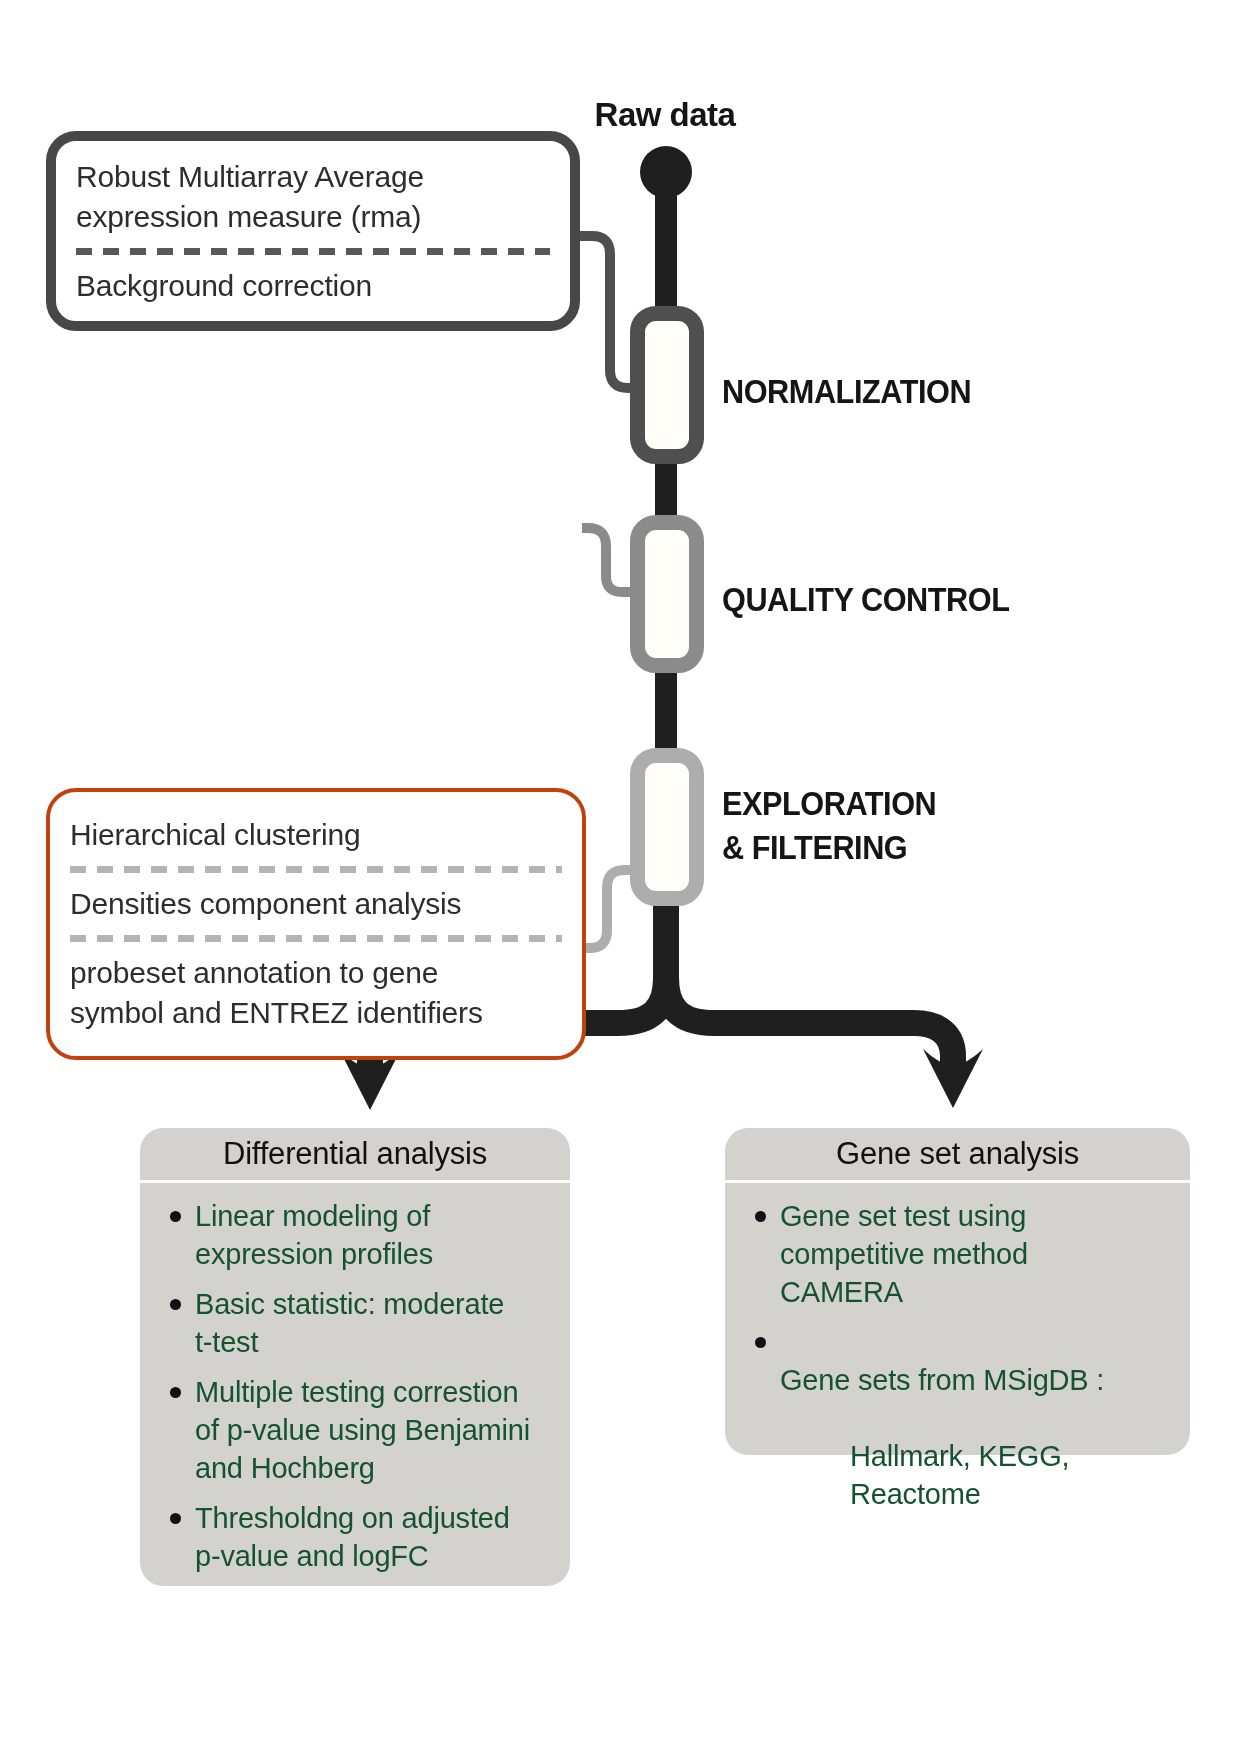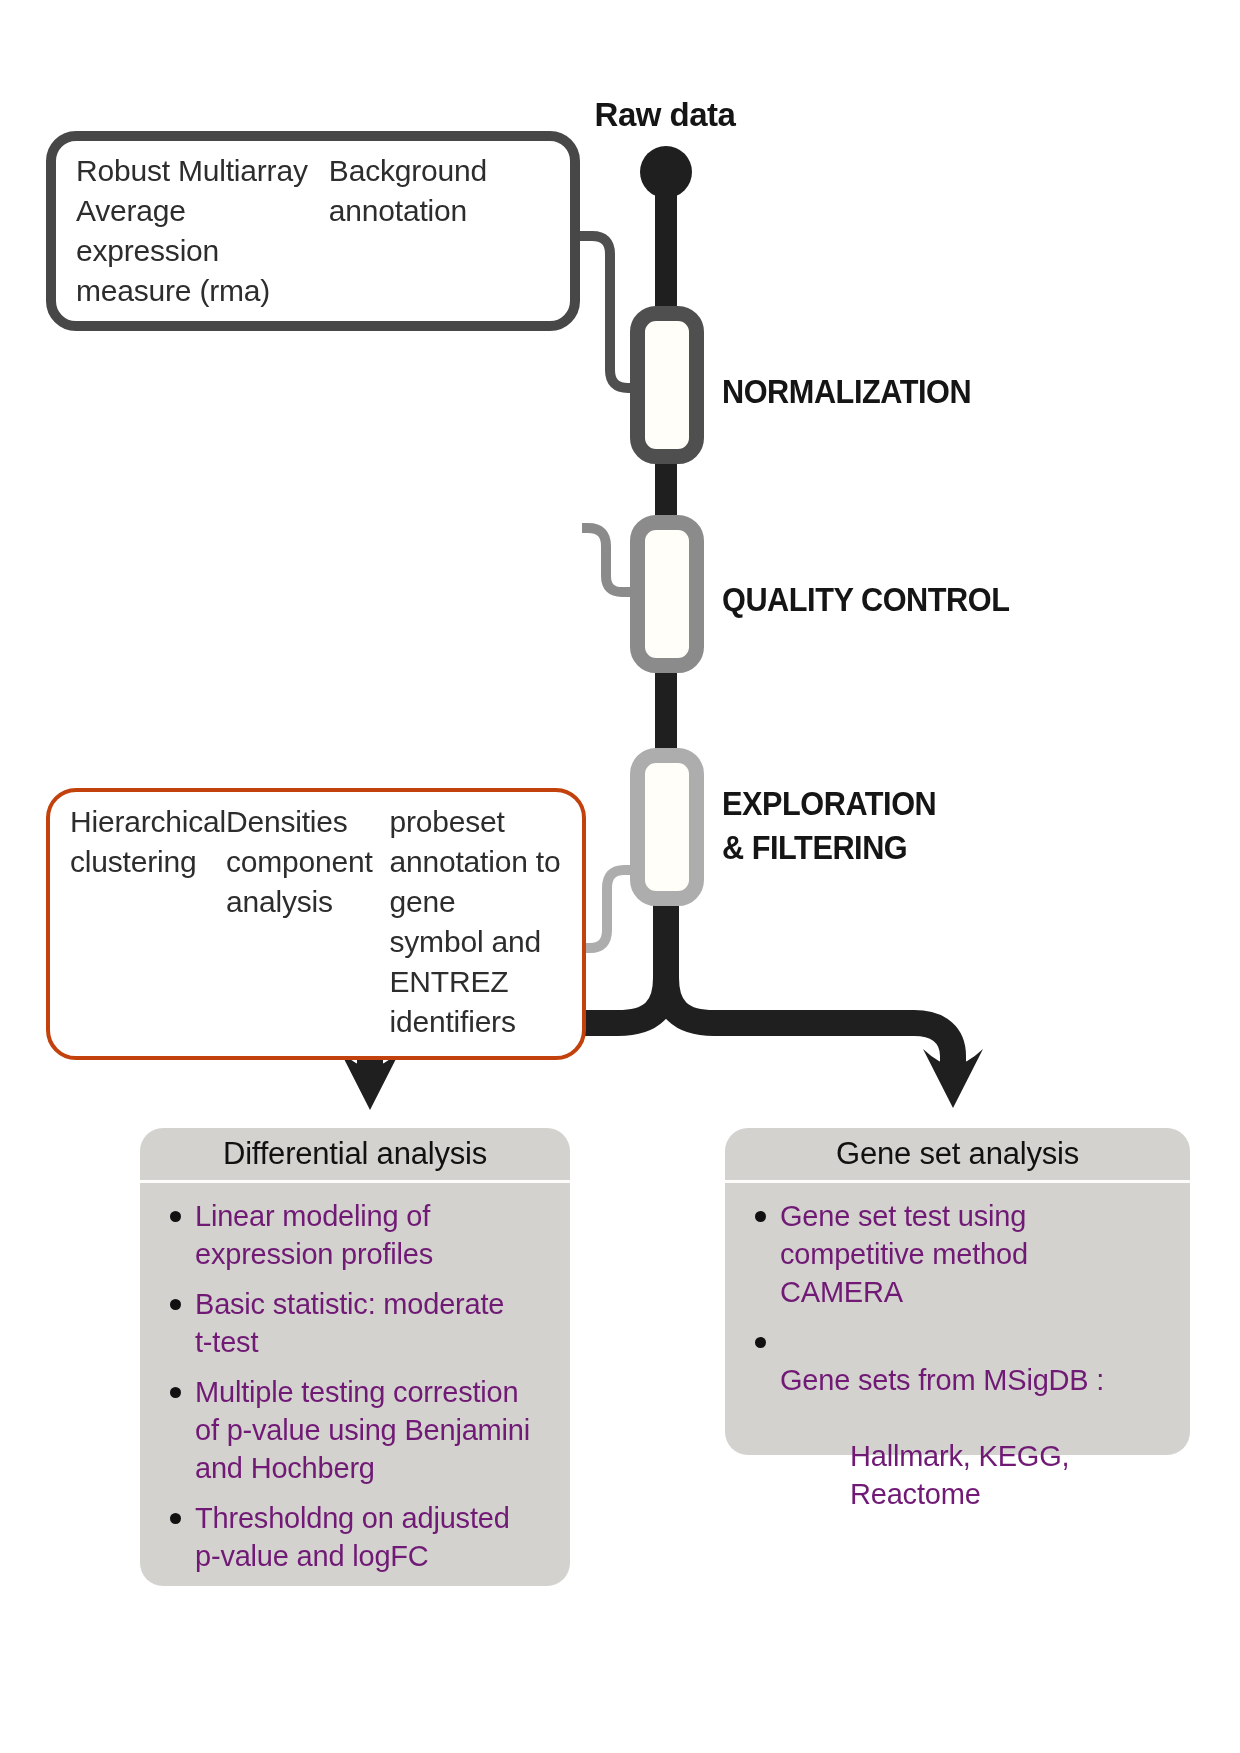--- a/index.html
+++ b/index.html
@@ -12,21 +12,21 @@
 
   
   .raw-label{
     left:530px;top:96px;width:270px;text-align:center;
     font-size:33px;font-weight:bold;color:#151515;letter-spacing:-0.5px;z-index:3;
   }
 
   
   .sidebox{
     background:#ffffff;border-radius:30px;z-index:2;
-    display:flex;flex-direction:row;justify-content:center;
+    display:flex;flex-direction:column;justify-content:center;
     padding:10px 20px;
   }
   .box1{left:46px;top:131px;width:534px;height:200px;border:10px solid #474747;}
   .box2{left:52px;top:350px;width:530px;height:400px;border:10px solid #757575;}
   .box3{left:46px;top:788px;width:540px;height:272px;border:4px solid #c2410c;}
   .seg{white-space:pre-line;font-size:30px;line-height:40px;color:#2d2d2d;letter-spacing:-0.2px;}
   .sep{height:7px;margin:11px 0;}
   .sep-dark {background:repeating-linear-gradient(to right,#585858 0 16px,transparent 16px 27px);}
   .sep-mid  {background:repeating-linear-gradient(to right,#8c8c8c 0 16px,transparent 16px 27px);}
   .sep-light{background:repeating-linear-gradient(to right,#b4b4b4 0 16px,transparent 16px 27px);}
@@ -54,21 +54,21 @@
   .panel-diff{left:140px;top:1128px;width:430px;height:458px;}
   .panel-gene{left:725px;top:1128px;width:465px;height:327px;}
   .panel-header{
     height:52px;display:flex;align-items:center;justify-content:center;
     border-bottom:3px solid #fcfcfb;
   }
   .panel-title{font-size:31px;color:#111111;letter-spacing:-0.2px;}
   .panel-body{padding:14px 8px 8px 30px;}
   .bullet{display:flex;margin-bottom:12px;}
   .bullet .dot{width:11px;height:11px;border-radius:50%;background:#111111;margin:14px 14px 0 0;flex:none;}
-  .btext{font-size:29px;line-height:38px;color:#701a75;white-space:pre-line;letter-spacing:-0.2px;}
+  .btext{font-size:29px;line-height:38px;color:#14532d;white-space:pre-line;letter-spacing:-0.2px;}
   .indent{padding-left:70px;}
 </style>
 </head>
 <body>
 
 <div id="canvas">
 
   <svg id="shapes" width="1240" height="1753" viewBox="0 0 1240 1753">
 
     <path d="M580 236 H592 Q610 236 610 254 V370 Q610 388 628 388 H644" fill="none" stroke="#4f4f4f" stroke-width="10"></path>
@@ -85,21 +85,21 @@
     <path d="M370 1110 L340 1051 Q356 1066 370 1068 Q384 1066 400 1051 Z" fill="#1f1f1f"></path>
     <path d="M953 1108 L923 1049 Q939 1064 953 1066 Q967 1064 983 1049 Z" fill="#1f1f1f"></path>
   </svg>
 
   <div class="abs raw-label">Raw data</div>
 
   <div class="abs sidebox box1">
     <div class="seg">Robust Multiarray Average
 expression measure (rma)</div>
     <div class="sep sep-dark"></div>
-    <div class="seg">Background annotation</div>
+    <div class="seg">Background correction</div>
   </div>
 
 
   <div class="abs sidebox box3">
     <div class="seg">Hierarchical clustering</div>
     <div class="sep sep-light"></div>
     <div class="seg">Densities component analysis</div>
     <div class="sep sep-light"></div>
     <div class="seg">probeset annotation to gene
 symbol and ENTREZ identifiers</div>

